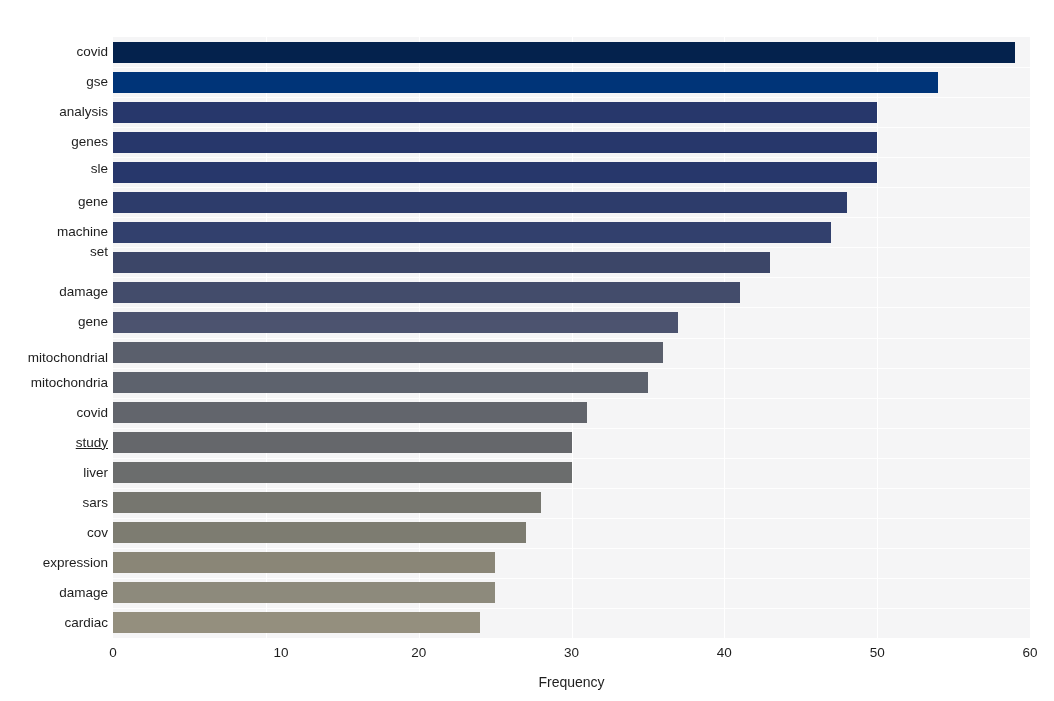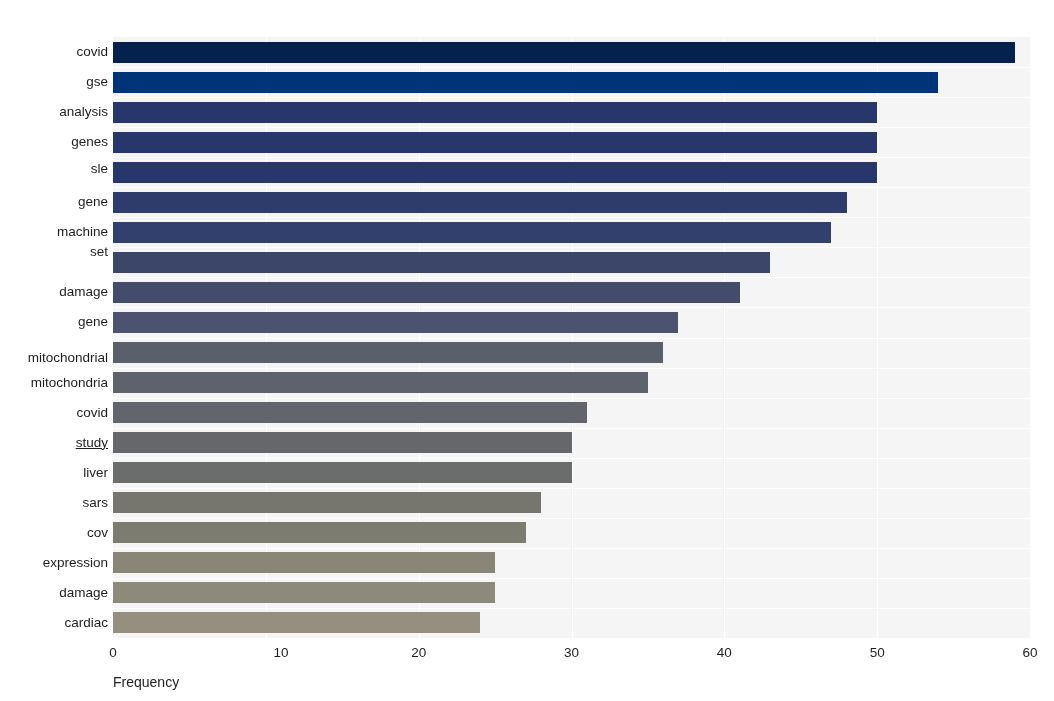--- a/index.html
+++ b/index.html
@@ -103,20 +103,21 @@
     text-align: center;
     font-size: 13.5px;
     color: #1e1e1e;
   }
 
   #xaxis-title {
     position: absolute;
     left: 113px;
     top: 674px;
     width: 917px;
+    text-align: center;
     font-size: 14px;
     color: #1e1e1e;
   }
 </style>
 </head>
 <body>
 
 <div id="chart-root">
 
 

